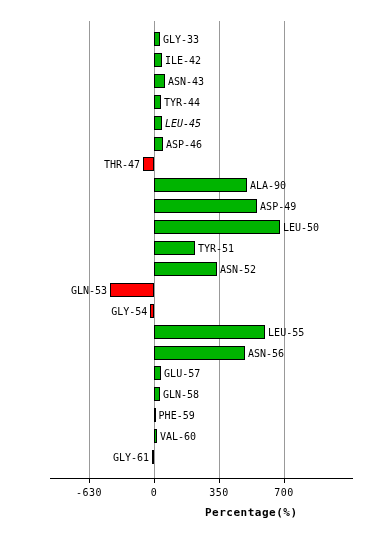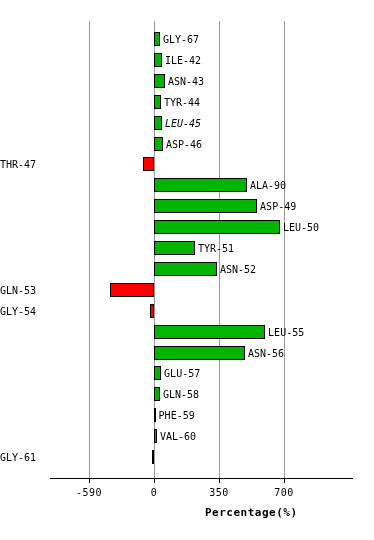--- a/index.html
+++ b/index.html
@@ -73,37 +73,37 @@
   .bar.neg { background: #ff0000; }
   .bar-label {
     position: absolute;
     font-size: 10px;
     color: #000000;
     white-space: nowrap;
     line-height: 10px;
     letter-spacing: 0px;
   }
   .bar-label.right { text-align: left; }
-  .bar-label.left  { }
+  .bar-label.left  { text-align: right; }
 </style>
 </head>
 <body>
 
 <div id="chart-root">
   <div class="plot-area">
     <div id="gridlines">
         <div class="gridline" style="left: 89px; height: 457px;"></div>
         <div class="gridline" style="left: 154px; height: 457px;"></div>
         <div class="gridline" style="left: 219px; height: 457px;"></div>
         <div class="gridline" style="left: 284px; height: 457px;"></div>
       </div>
     <div id="bars-layer">
         <div class="bar-row" style="top: 32px; height: 14px;">
           <div class="bar pos" style="top: 0px; height: 14px; left: 154px; width: 5.9px;"></div>
-          <div class="bar-label right" style="top: 3px; left: 162.9px;">GLY-67</div>
+          <div class="bar-label right" style="top: 3px; left: 162.9px;">GLY-33</div>
         </div>
         <div class="bar-row" style="top: 52.9px; height: 14px;">
           <div class="bar pos" style="top: 0px; height: 14px; left: 154px; width: 8px;"></div>
           <div class="bar-label right" style="top: 3px; left: 165px;">ILE-42</div>
         </div>
         <div class="bar-row" style="top: 73.8px; height: 14px;">
           <div class="bar pos" style="top: 0px; height: 14px; left: 154px; width: 11px;"></div>
           <div class="bar-label right" style="top: 3px; left: 168px;">ASN-43</div>
         </div>
         <div class="bar-row" style="top: 94.7px; height: 14px;">
@@ -175,21 +175,21 @@
           <div class="bar-label right" style="top: 3px; left: 160px;">VAL-60</div>
         </div>
         <div class="bar-row" style="top: 450px; height: 14px;">
           <div class="bar neg" style="top: 0px; height: 14px; left: 152px; width: 2px;"></div>
           <div class="bar-label left" style="top: 3px; left: 0px; width: 149px;">GLY-61</div>
         </div>
       </div>
     <div class="axis-line" style="left:50px; top:478px; width:303px;"></div>
     <div id="ticks-layer">
         <div class="tick-mark" style="left: 89px; top: 478px;"></div>
-        <div class="tick-label" style="left: 59px; width: 60px; top: 487px;">-590</div>
+        <div class="tick-label" style="left: 59px; width: 60px; top: 487px;">-630</div>
         <div class="tick-mark" style="left: 154px; top: 478px;"></div>
         <div class="tick-label" style="left: 124px; width: 60px; top: 487px;">0</div>
         <div class="tick-mark" style="left: 219px; top: 478px;"></div>
         <div class="tick-label" style="left: 189px; width: 60px; top: 487px;">350</div>
         <div class="tick-mark" style="left: 284px; top: 478px;"></div>
         <div class="tick-label" style="left: 254px; width: 60px; top: 487px;">700</div>
       </div>
     <div class="axis-title" style="left:205px; top:506px;">Percentage(%)</div>
   </div>
 </div>

